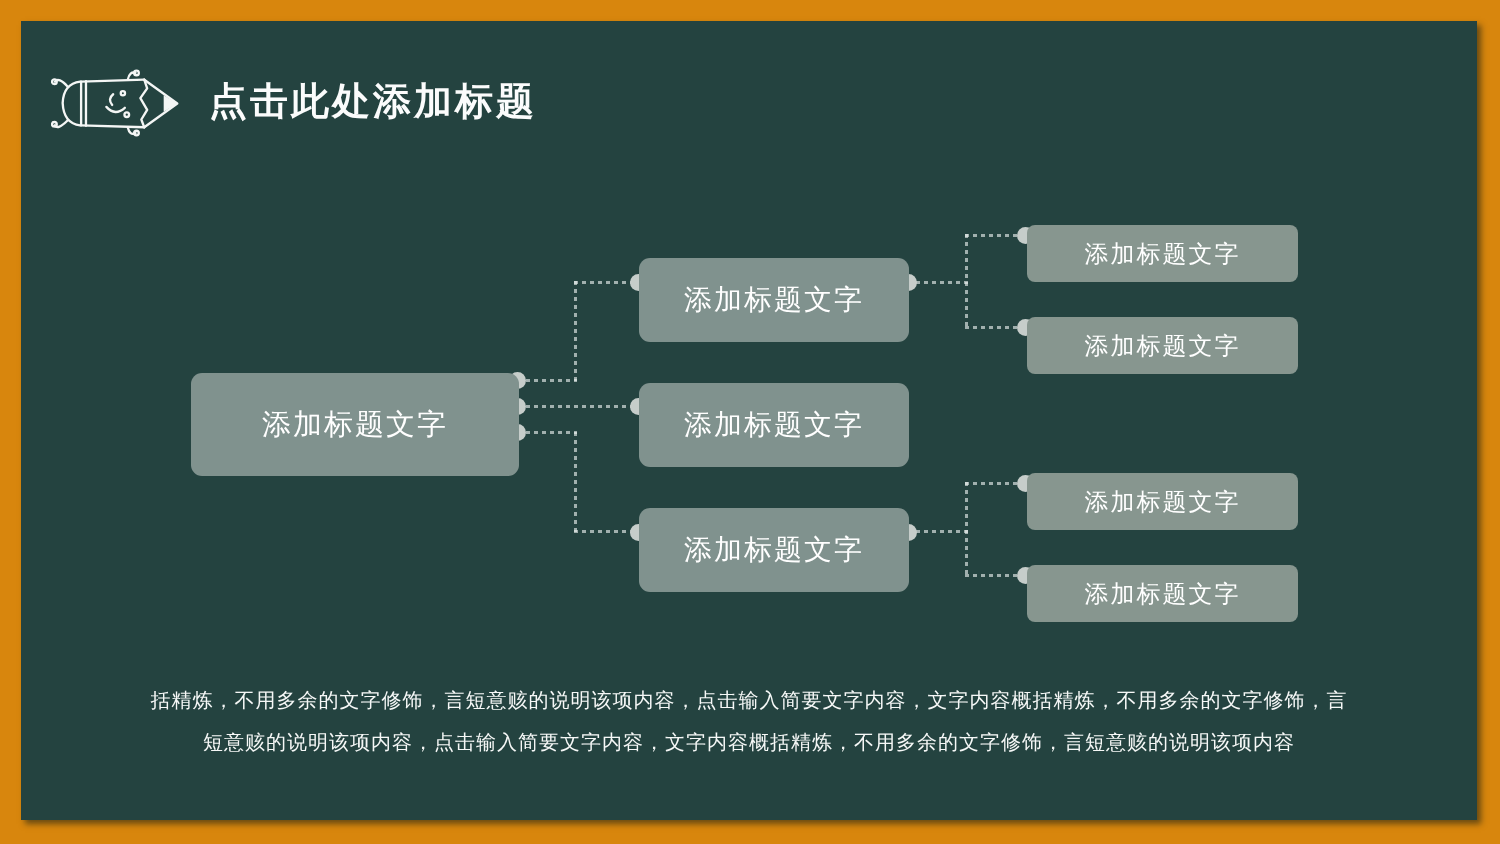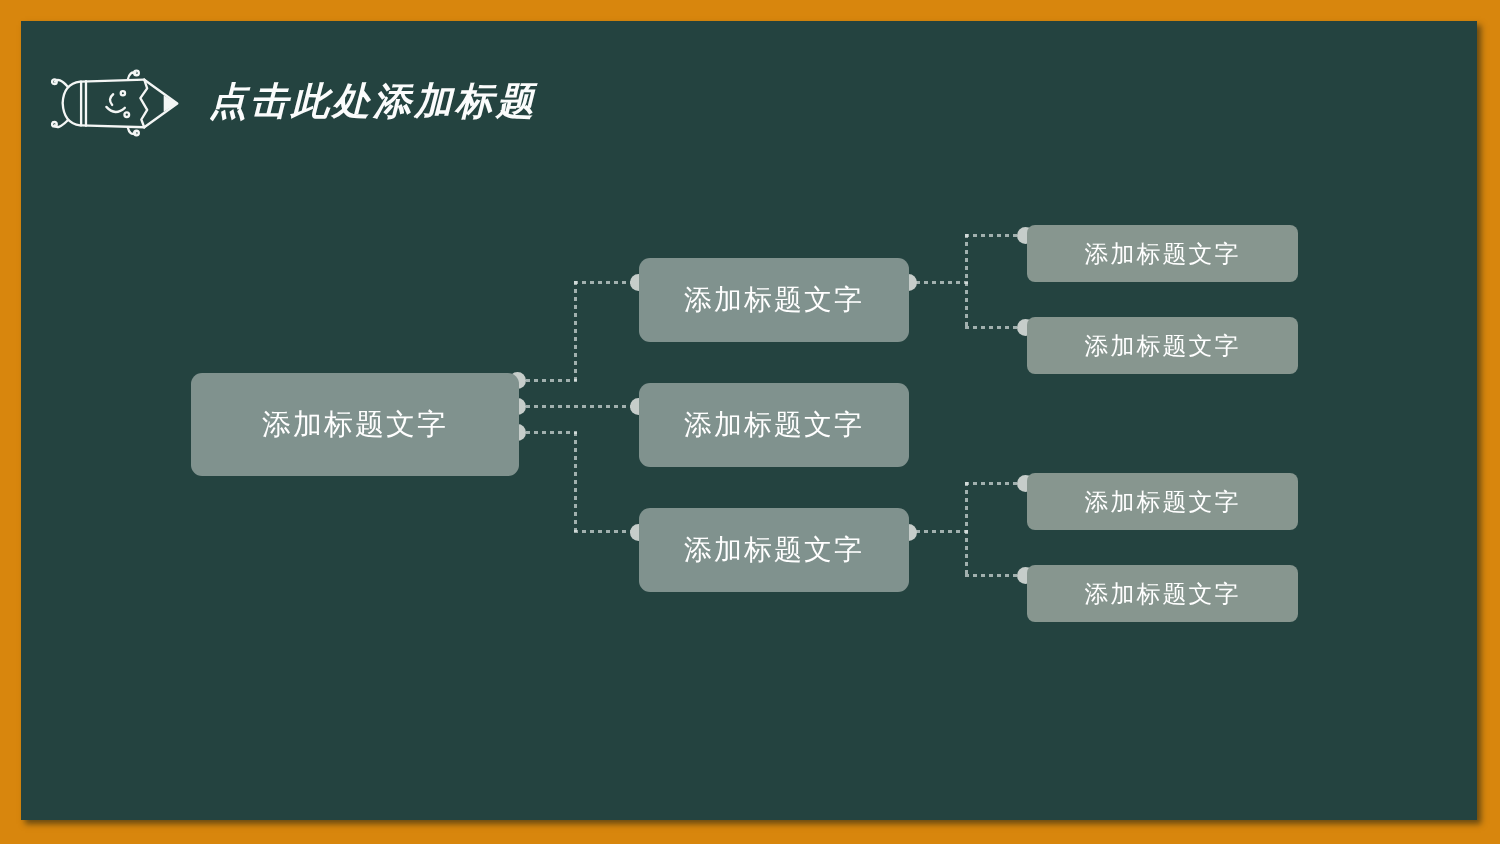--- a/index.html
+++ b/index.html
@@ -14,21 +14,21 @@
     background:#244340;
     box-shadow:4px 4px 6px rgba(15,25,22,0.55);
   }
   
   .header{position:absolute;left:30px;top:46px;height:72px;display:flex;align-items:center;}
   .pencil{width:136px;height:70px;flex:0 0 auto;}
   .pencil path,.pencil circle,.pencil line{stroke:#f4f6f5;stroke-width:2.4;fill:none;stroke-linecap:round;stroke-linejoin:round;}
   .pencil .fill{fill:#f4f6f5;stroke:none;}
   .title{
     margin:0 0 4px 22px;color:#fbfcfc;font-size:38px;font-weight:700;
-    letter-spacing:3px;white-space:nowrap;font-style:italic;
+    letter-spacing:3px;white-space:nowrap;
   }
   
   .node{
     position:absolute;display:flex;align-items:center;justify-content:center;
     background:#80928E;color:#ffffff;border-radius:11px;
     letter-spacing:2px;
     margin-top:18px;
   }
   .node.root{left:170px;top:334px;width:328px;height:103px;font-size:29px;}
   .node.mid{left:618px;width:270px;height:84px;font-size:28px;}
@@ -120,16 +120,18 @@
       <div class="node mid m1">添加标题文字</div>
       <div class="node mid m2">添加标题文字</div>
       <div class="node mid m3">添加标题文字</div>
       <div class="node leaf l1">添加标题文字</div>
       <div class="node leaf l2">添加标题文字</div>
       <div class="node leaf l3">添加标题文字</div>
       <div class="node leaf l4">添加标题文字</div>
     </div>
 
     <div class="body-text">
+      <div>括精炼，不用多余的文字修饰，言短意赅的说明该项内容，点击输入简要文字内容，文字内容概括精炼，不用多余的文字修饰，言</div>
+      <div>短意赅的说明该项内容，点击输入简要文字内容，文字内容概括精炼，不用多余的文字修饰，言短意赅的说明该项内容</div>
     </div>
 
   </div>
 </div>
 
 </body></html>

